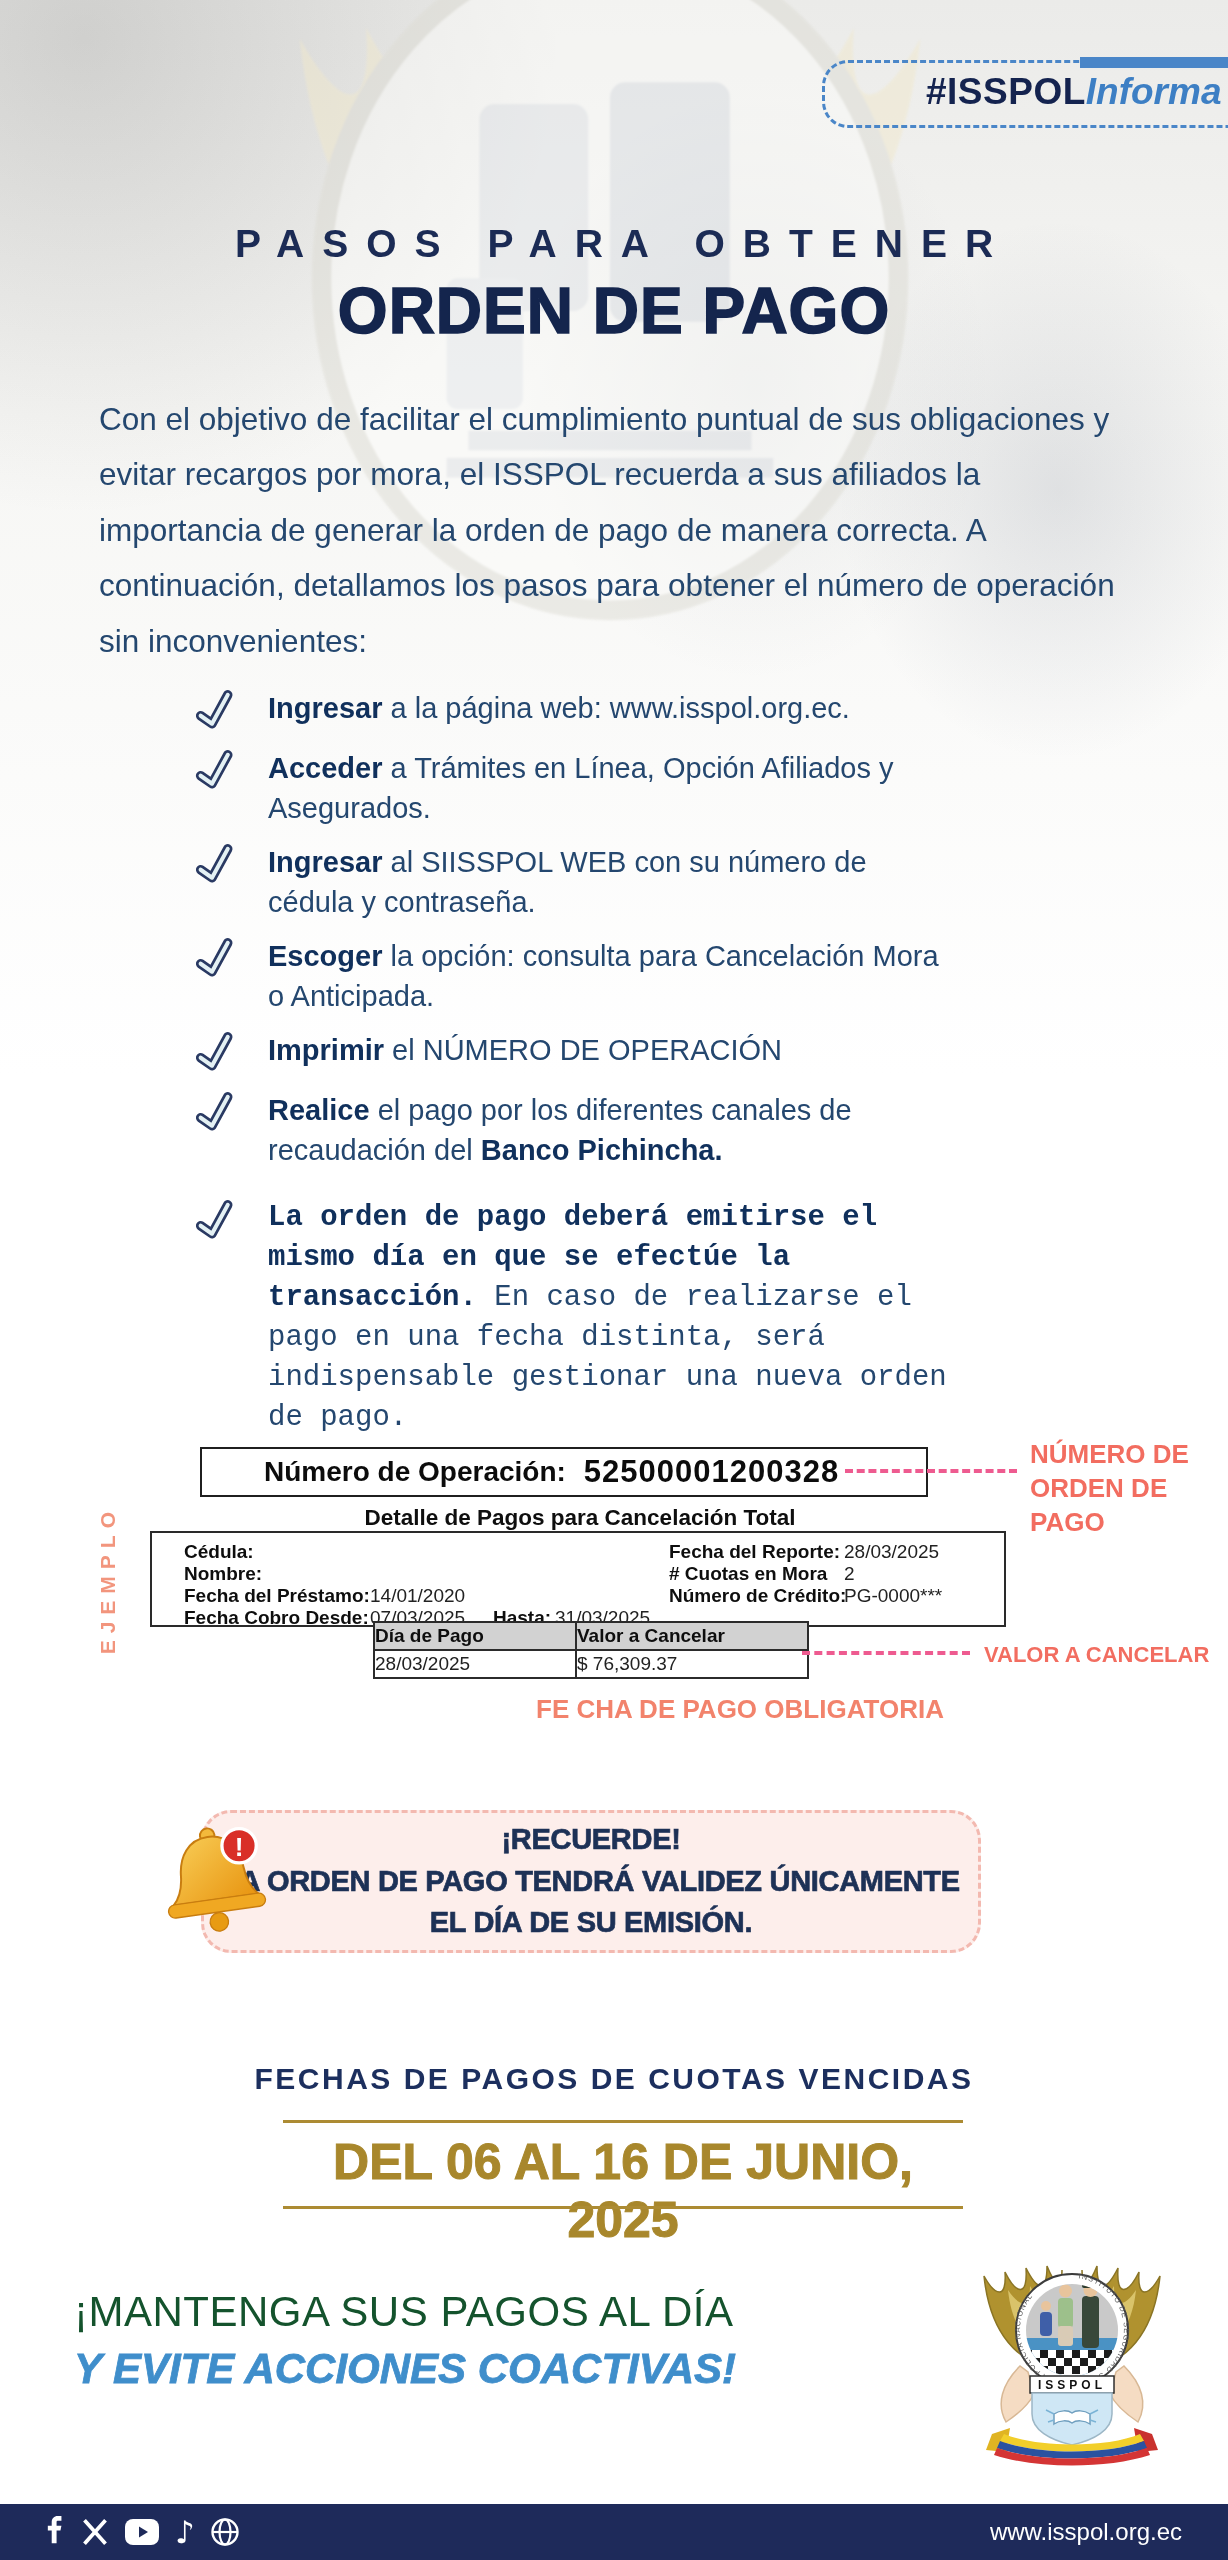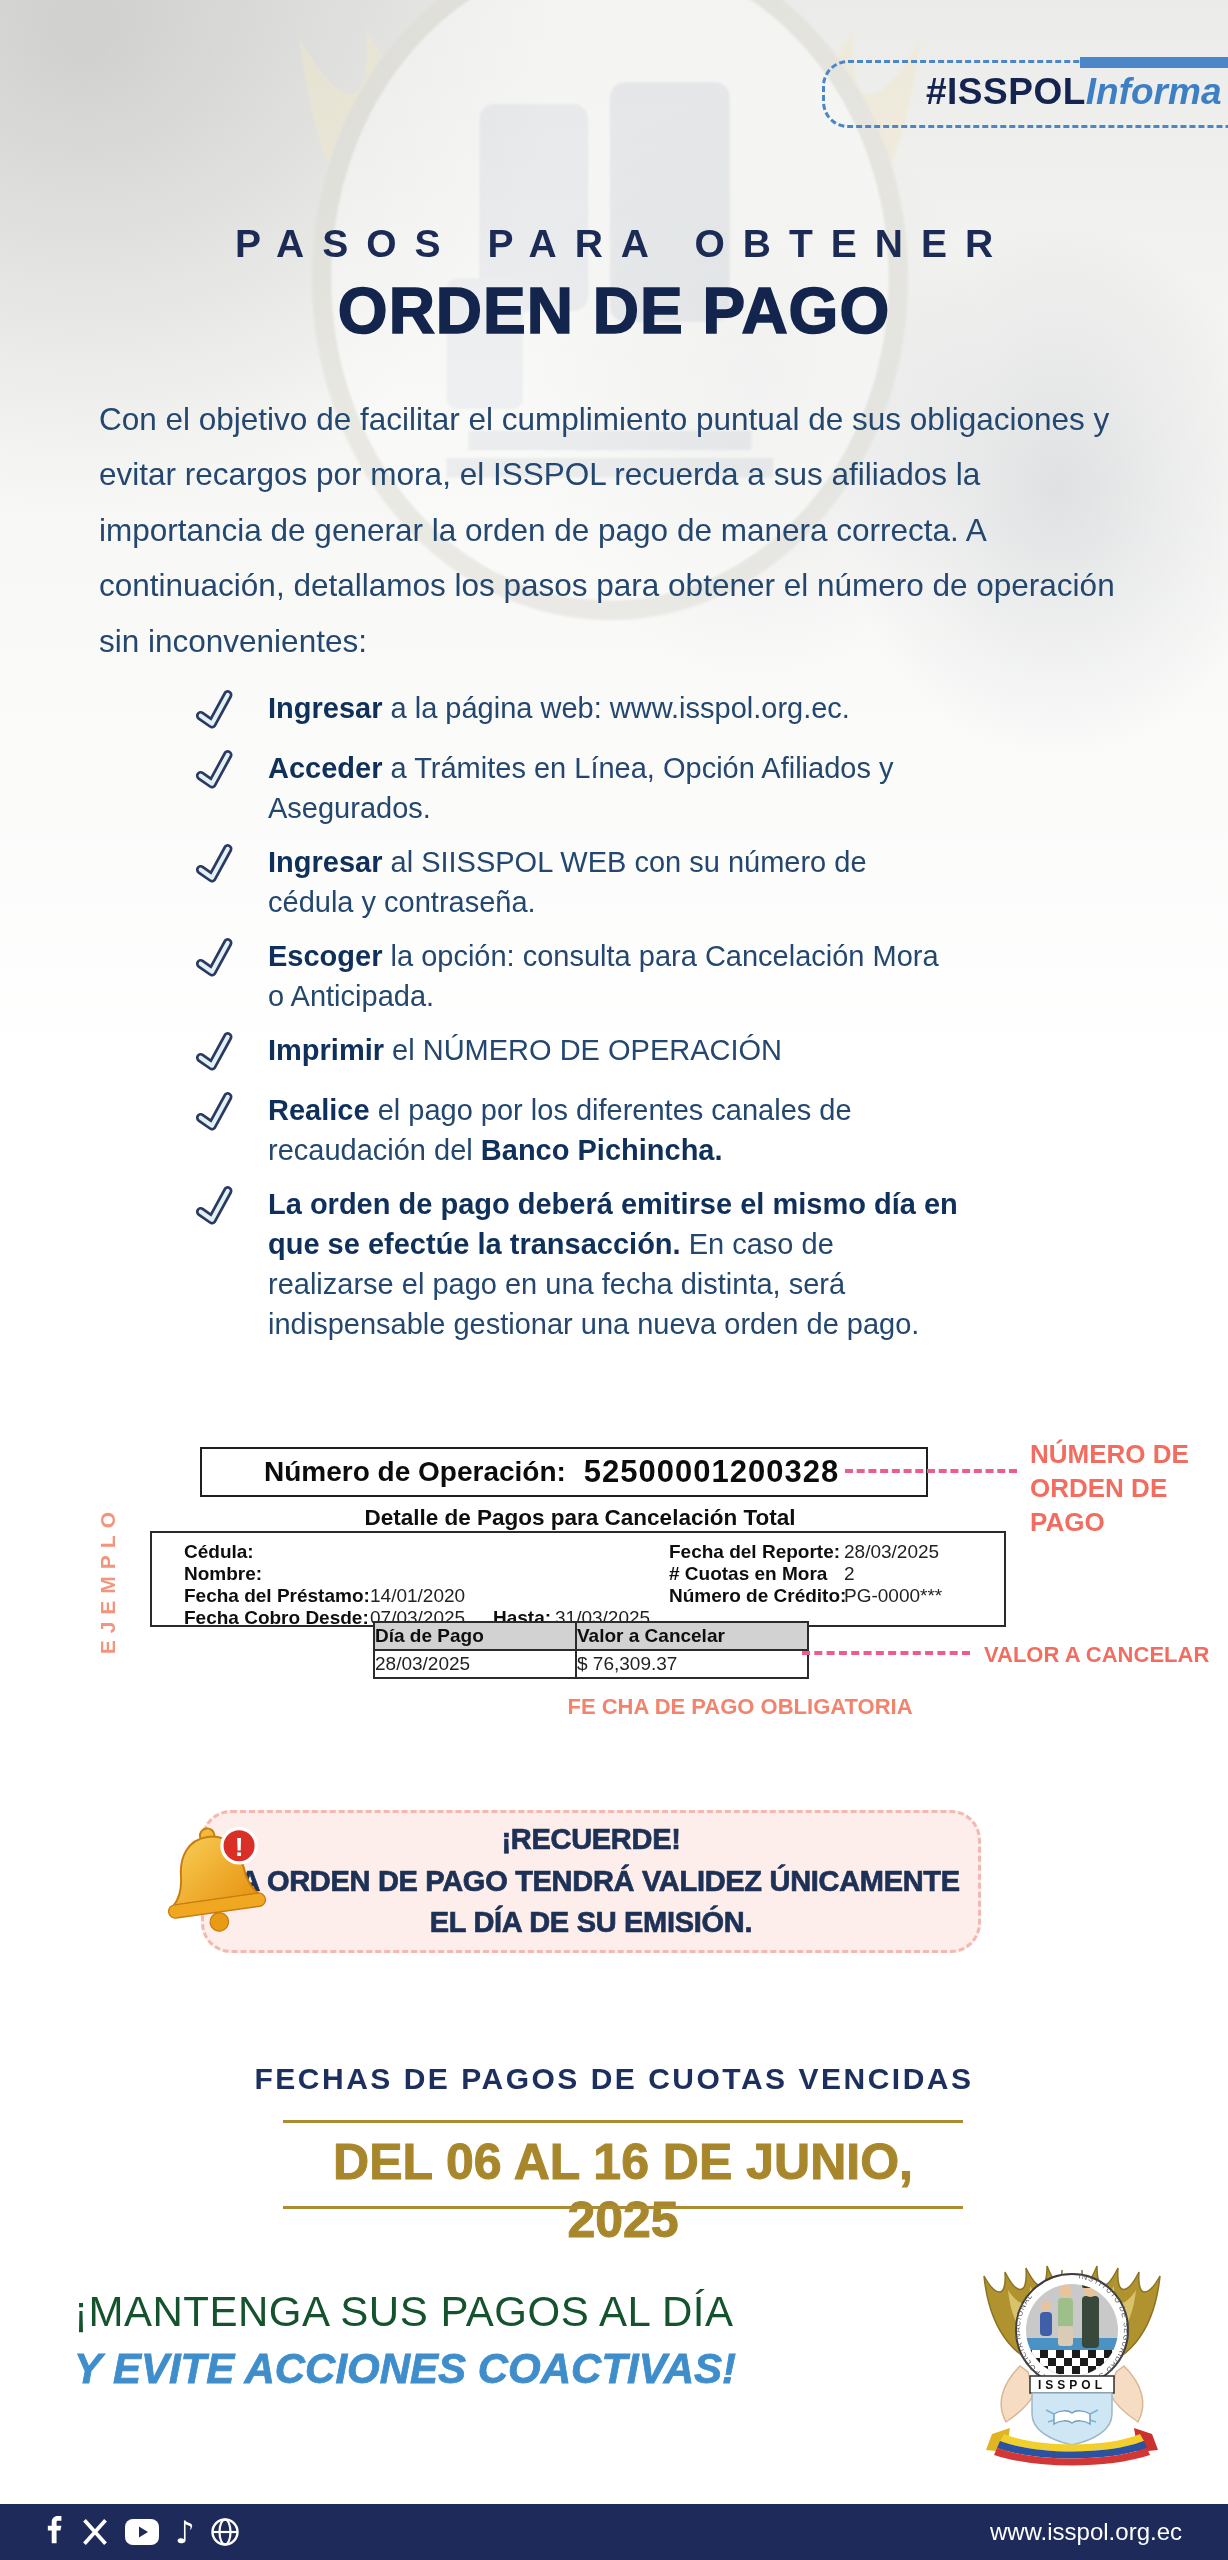--- a/index.html
+++ b/index.html
@@ -31,21 +31,21 @@
   .main-title{position:absolute;top:274px;left:0;width:100%;text-align:center;
           font-size:64px;font-weight:800;color:#14254d;letter-spacing:1px;
           -webkit-text-stroke:1.6px #14254d;}
 
   .intro{position:absolute;top:392px;left:99px;width:1038px;
          font-size:31.5px;line-height:1.76;color:#24476f;}
 
   
   .steps{position:absolute;top:688px;left:192px;width:800px;display:flex;flex-direction:column;gap:14px;}
   .step{display:flex;gap:30px;align-items:flex-start;}
-  .step.last{}
+  .step.last{margin-top:14px;font-family:Liberation Mono, monospace;}
   .check{width:46px;height:46px;flex:none;margin-top:0;transform:rotate(-8deg);}
   .step .text{font-size:29px;line-height:1.38;color:#24476f;max-width:690px;}
   .step .b{font-weight:700;color:#10305c;}
 
   
   .ejemplo{position:absolute;left:96px;top:1505px;writing-mode:vertical-rl;transform:rotate(180deg);
            font-size:21px;font-weight:700;letter-spacing:7px;color:#f2957d;}
   .opbox{position:absolute;left:200px;top:1447px;width:728px;height:50px;background:#fff;
          border:2.5px solid #1f1f1f;box-sizing:border-box;display:flex;align-items:center;}
   .opbox .lbl{font-weight:700;font-size:28px;color:#0c0c0c;margin-left:62px;}
@@ -61,21 +61,21 @@
   .f-label{font-weight:700;color:#0e0e0e;}
   .f-value{color:#222;}
   .paytable{position:absolute;left:373px;top:1621px;border-collapse:collapse;}
   .paytable th,.paytable td{border:2.5px solid #2b2b2b;text-align:left;font-size:19px;padding:2px 0;}
   .paytable th{background:#d2d2d2;font-weight:700;width:200px;color:#0e0e0e;}
   .paytable th+th{width:230px;}
   .paytable td{background:#fff;color:#222;}
   .dash-val{position:absolute;left:802px;top:1651px;width:168px;border-top:4px dashed #ee5b90;}
   .callout-val{position:absolute;left:984px;top:1642px;font-size:22px;font-weight:700;color:#f26d60;white-space:nowrap;}
   .date-note{position:absolute;left:460px;top:1694px;width:560px;text-align:center;
-             font-size:22px;font-weight:700;color:#f2836c;}
+             font-size:26px;font-weight:700;color:#f2836c;}
 
   
   .alert{position:absolute;left:201px;top:1810px;width:780px;height:143px;background:#fdeeeb;
          border:3px dashed #f3b9b0;border-radius:30px;box-sizing:border-box;
          display:flex;flex-direction:column;justify-content:center;align-items:center;gap:4px;}
   .alert .t,.alert .l{font-size:29px;font-weight:800;color:#1d3156;letter-spacing:-.3px;
          -webkit-text-stroke:.7px #1d3156;line-height:1.3;text-align:center;}
   .bell{position:absolute;left:148px;top:1818px;width:132px;height:132px;}
 
   

